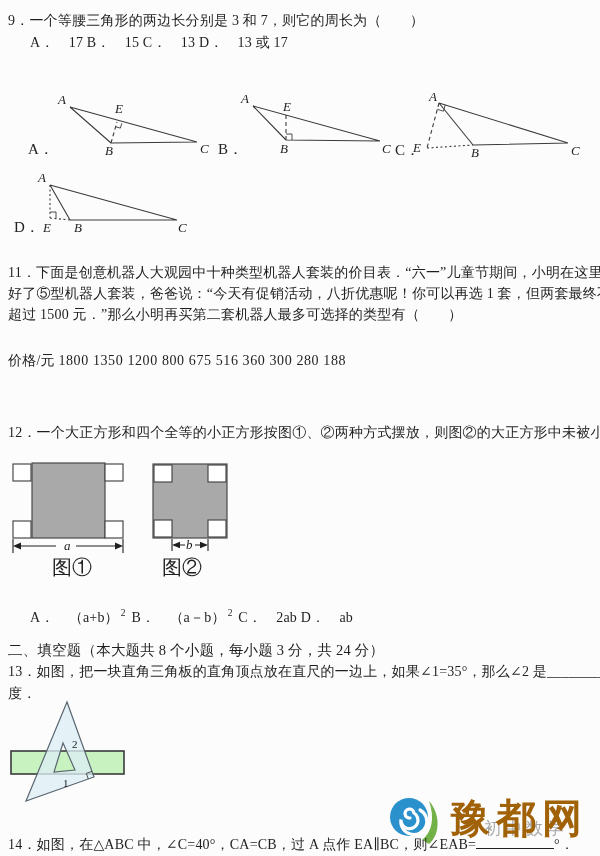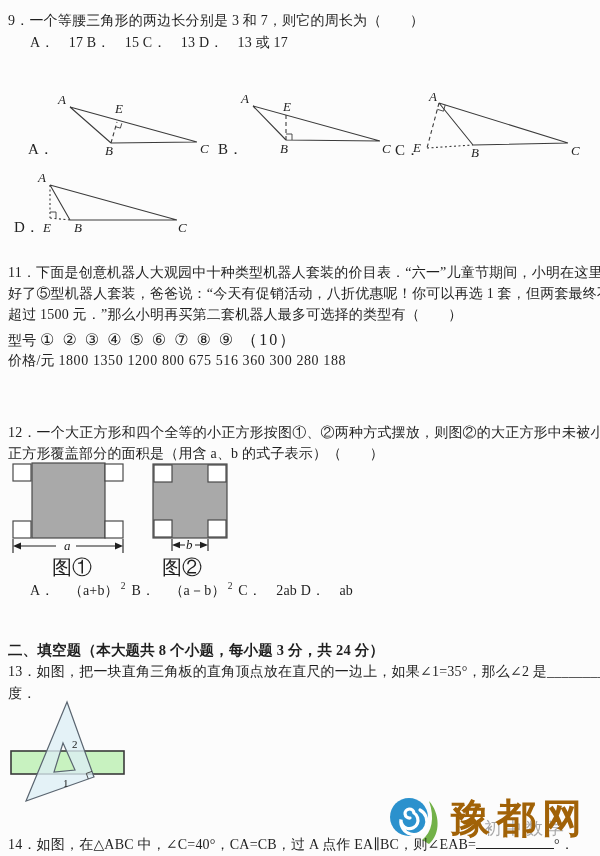--- a/index.html
+++ b/index.html
@@ -1,20 +1,20 @@
 <!DOCTYPE html>
 <html><head>
 <meta charset="utf-8">
 <style>
   html,body{margin:0;padding:0;background:#e8e8e8;}
   .page{position:relative;width:600px;height:856px;background:#fcfcfc;
         font-family:"Liberation Serif","DejaVu Serif",serif;color:#1f1f1f;
         overflow:hidden;margin:0 auto;}
   .t{position:absolute;font-size:14px;line-height:1.4;white-space:nowrap;letter-spacing:0.2px;}
-  .sec{font-weight:bold;font-size:14.5px;}
+  .sec{font-weight:normal;font-size:14.5px;}
   .models{font-size:16px;letter-spacing:2px;}
   .prices{letter-spacing:0.6px;margin-top:21px;}
   .figlabel{position:absolute;font-size:20px;}
   .supnum{font-size:9.5px;vertical-align:6px;padding:0 2px;}
   .blank{display:inline-block;width:78px;height:14px;border-bottom:1.2px solid #1f1f1f;}
   svg{position:absolute;left:0;}
   svg text{font-family:"Liberation Serif","DejaVu Serif",serif;}
   .vlabel{font-style:italic;font-size:13px;fill:#222;}
   .olabel{font-size:15px;fill:#222;}
   .anglabel{font-size:11px;fill:#1a1a1a;}
@@ -80,31 +80,26 @@
     <text class="vlabel" x="46" y="90" text-anchor="end">A</text>
     <text class="vlabel" x="78" y="140" text-anchor="middle">B</text>
     <text class="vlabel" x="178" y="140">C</text>
     <text class="vlabel" x="47" y="140" text-anchor="middle">E</text>
     <text class="olabel" x="14" y="140">D．</text>
   </svg>
 
   <div class="t" style="top:263px;left:8px">11．下面是创意机器人大观园中十种类型机器人套装的价目表．“六一”儿童节期间，小明在这里看</div>
   <div class="t" style="top:284px;left:8px">好了⑤型机器人套装，爸爸说：“今天有促销活动，八折优惠呢！你可以再选 1 套，但两套最终不</div>
   <div class="t" style="top:305px;left:8px">超过 1500 元．”那么小明再买第二套机器人最多可选择的类型有（　　）</div>
-  <div class="t" style="top:329px;left:8px">
-    <span>型号</span>
-    <span class="models">① ② ③ ④ ⑤ ⑥ ⑦ ⑧ ⑨ （10）</span>
-  </div>
   <div class="t" style="top:351px;left:8px">
     <span>价格/元</span>
     <span class="prices">1800 1350 1200 800 675 516 360 300 280 188</span>
   </div>
 
   <div class="t" style="top:423px;left:8px">12．一个大正方形和四个全等的小正方形按图①、②两种方式摆放，则图②的大正方形中未被小</div>
-  <div class="t" style="top:444px;left:8px">正方形覆盖部分的面积是（用含 a、b 的式子表示）（　　）</div>
 
   <svg style="top:456px" width="600" height="100" viewBox="0 0 600 100">
 
     <g stroke="#4a4a4a" stroke-width="1.2">
       <rect x="32" y="7" width="73" height="75" fill="#a9a9a9"></rect>
       <rect x="13" y="8" width="18" height="17" fill="#ffffff"></rect>
       <rect x="13" y="65" width="18" height="17" fill="#ffffff"></rect>
       <rect x="105" y="8" width="18" height="17" fill="#ffffff"></rect>
       <rect x="105" y="65" width="18" height="17" fill="#ffffff"></rect>
     </g>
@@ -126,21 +121,21 @@
       <path d="M172,83 L172,95 M208,83 L208,95 M180,89 L185,89 M195,89 L200,89"></path>
       <polygon points="172,89 180,85.8 180,92.2" fill="#1f1f1f" stroke="none"></polygon>
       <polygon points="208,89 200,85.8 200,92.2" fill="#1f1f1f" stroke="none"></polygon>
     </g>
     <text class="mathvar" x="186" y="93">b</text>
   </svg>
 
   <div class="figlabel" style="top:554px;left:52px">图①</div>
   <div class="figlabel" style="top:554px;left:162px">图②</div>
 
-  <div class="t" style="top:580px;left:30px">
+  <div class="t" style="top:607px;left:30px">
     <span>A．　（a+b）</span><span class="supnum">2</span>
     <span>B．　（a－b）</span><span class="supnum">2</span>
     <span>C．　2ab D．　ab</span>
   </div>
 
   <div class="t sec" style="top:640px;left:8px">二、填空题（本大题共 8 个小题，每小题 3 分，共 24 分）</div>
 
   <div class="t" style="top:662px;left:8px">13．如图，把一块直角三角板的直角顶点放在直尺的一边上，如果∠1=35°，那么∠2 是_________</div>
   <div class="t" style="top:684px;left:8px">度．</div>
 

